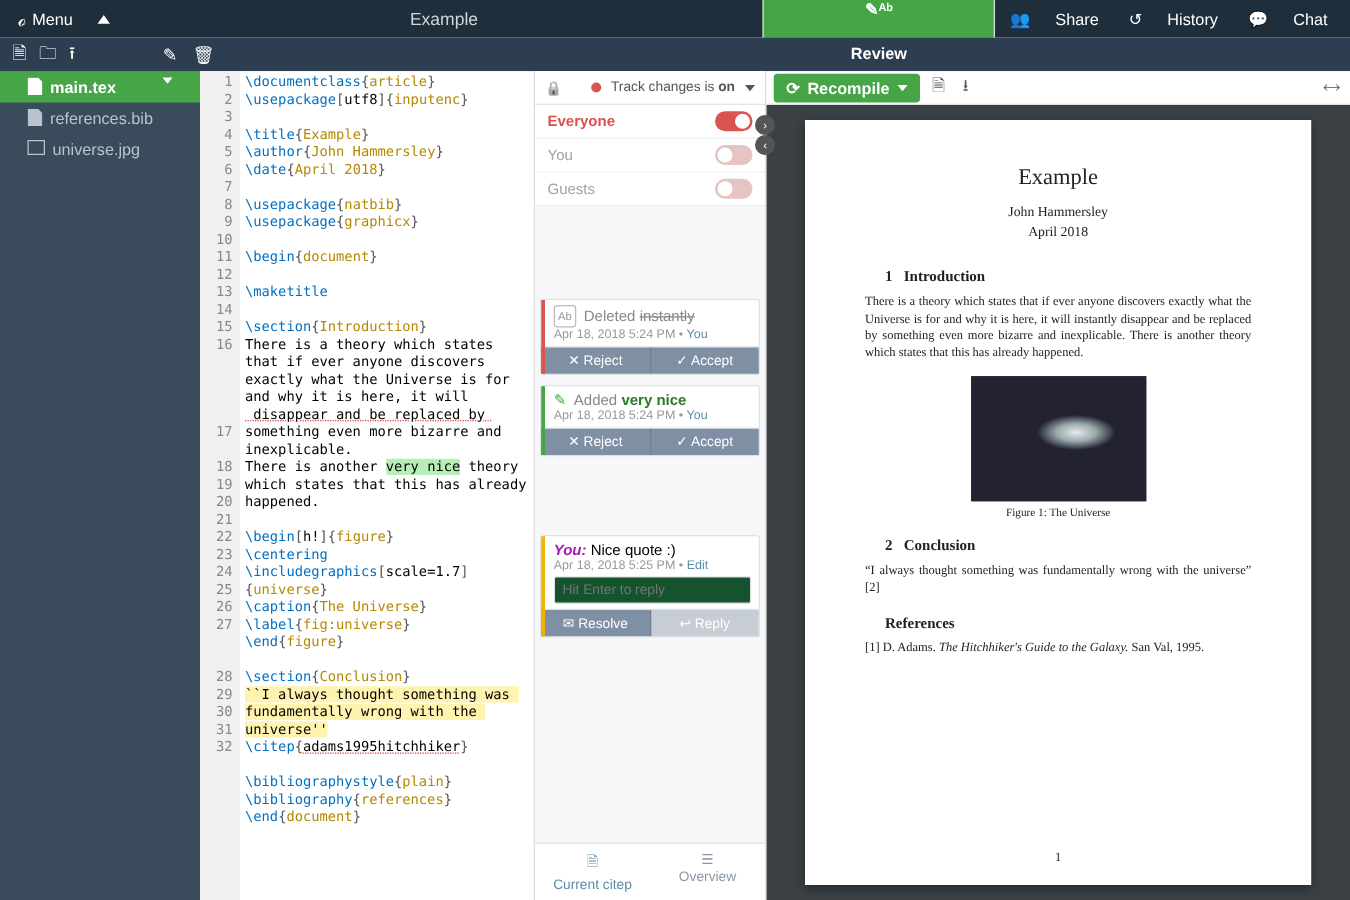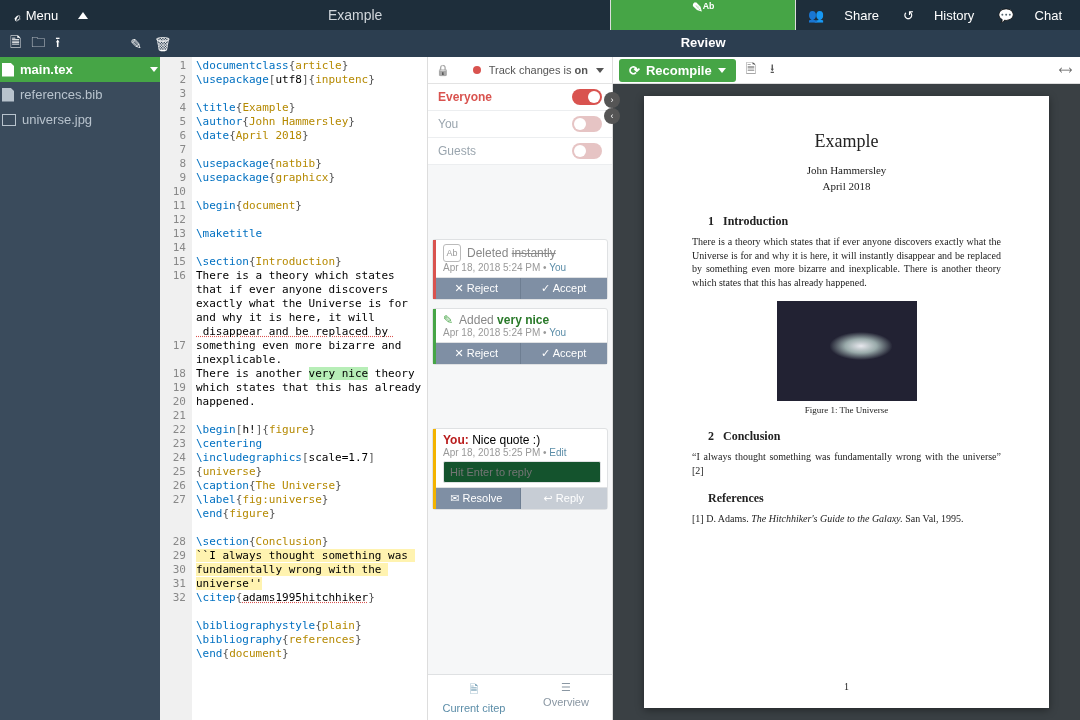--- a/index.html
+++ b/index.html
@@ -15,21 +15,21 @@
 .toolbar2 { height: 27px; background: #2c3e50; display: flex; align-items: center; }
 .toolbar2 .file-ops { display: flex; gap: 10px; padding: 0 10px; }
 .toolbar2 .file-ops span, .toolbar2 .right-ops span { color: #fff; cursor: pointer; font-size: 14px; }
 .toolbar2 .spacer { flex:1; }
 .toolbar2 .right-ops { display: flex; gap: 12px; padding-right: 10px; }
 
 .main { display: flex; height: 663px; }
 
 
 .filetree { width: 160px; background: #3a4b5c; color: #b8c3cd; font-size: 13px; }
-.filetree .item { display: flex; align-items: center; gap: 6px; padding: 5px 2px; cursor: pointer; }
+.filetree .item { display: flex; gap: 6px; padding: 5px 22px; cursor: pointer; }
 .filetree .item.active { background: #46a546; color:#fff; font-weight: 600; }
 .filetree .item .chev { margin-left: auto; }
 .file-icon { width: 12px; height: 14px; background: currentColor; clip-path: polygon(0 0, 70% 0, 100% 25%, 100% 100%, 0 100%); }
 .img-icon { width: 14px; height: 12px; border: 1px solid currentColor; position: relative; }
 .chev-down { width:0; height:0; border-left:4px solid transparent; border-right:4px solid transparent; border-top:5px solid #fff; }
 
 
 .editor { flex: 0 0 267px; display: flex; font-family: Menlo, Consolas, monospace; font-size: 11px; background:#fff; }
 .gutter { background: #f0f0f0; color:#888; text-align: right; padding: 2px 6px 0 0; line-height: 14px; user-select:none; width: 32px;}
 .code { flex:1; padding: 2px 4px 0 4px; line-height: 14px; white-space: pre-wrap; word-break: break-word; position:relative; }
@@ -272,21 +272,21 @@
         <div class="btn">✕ <span>Reject</span></div>
         <div class="btn">✓ <span>Accept</span></div>
       </div>
     </div>
 
     <div style="height:55px;"></div>
 
     <div class="change-card comment">
       <div class="left-bar"></div>
       <div class="body">
-        <div><b style="color:#b91c1c;"><span>You</span>:</b> <span>Nice quote :)</span></div>
+        <div><b style="color:#a21caf;font-style:italic;"><span>You</span>:</b> <span>Nice quote :)</span></div>
         <div class="meta"><span>Apr 18, 2018 5:25 PM</span> • <span class="you" style="cursor:pointer;">Edit</span></div>
         <input class="reply-in" placeholder="Hit Enter to reply" style="">
       </div>
       <div class="actions">
         <div class="btn">✉ <span>Resolve</span></div>
         <div class="btn light">↩ <span>Reply</span></div>
       </div>
     </div>
 
     <div class="review-footer">

